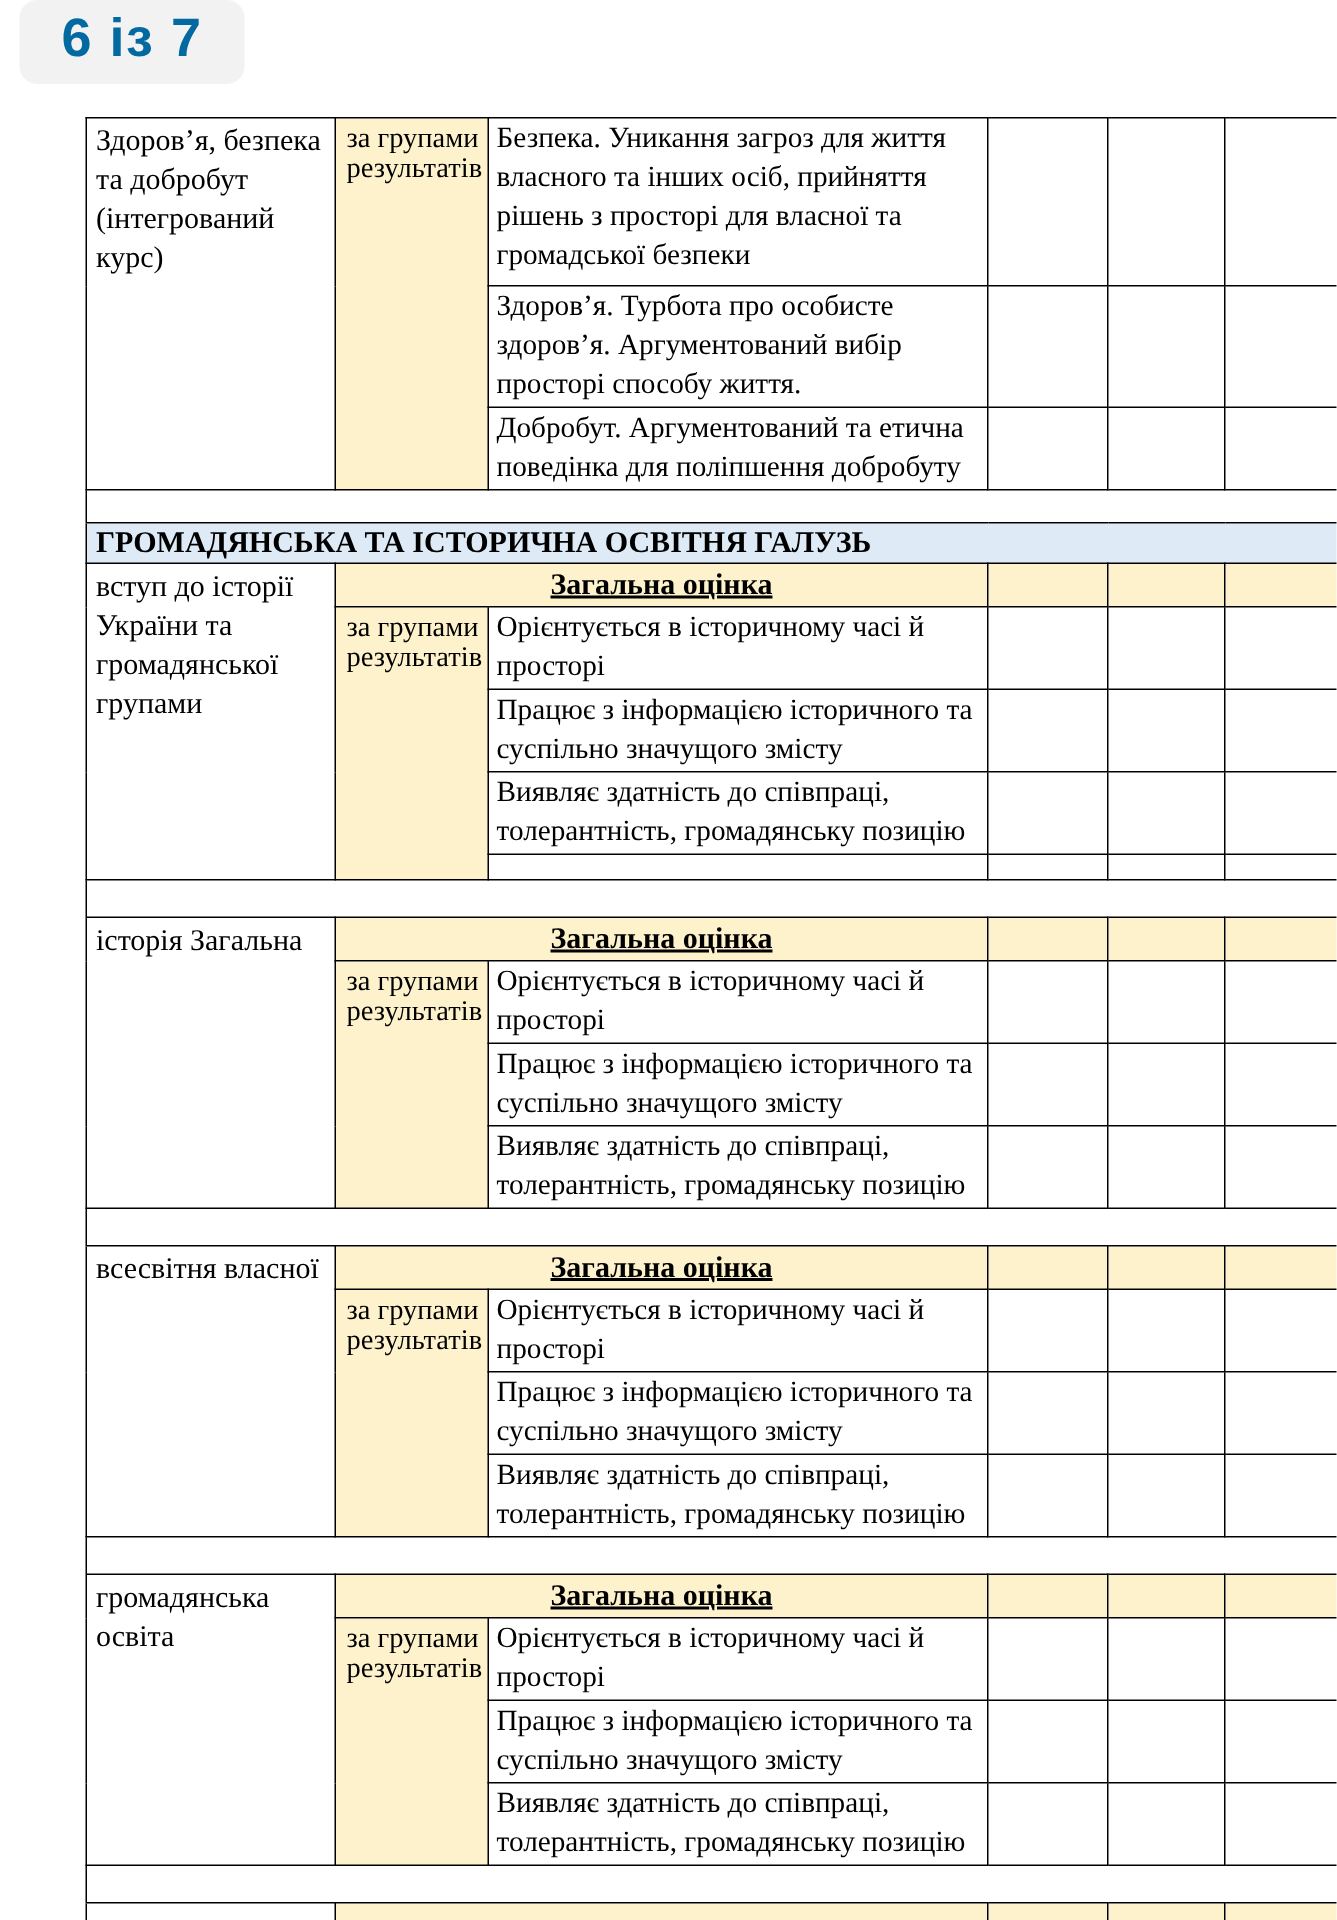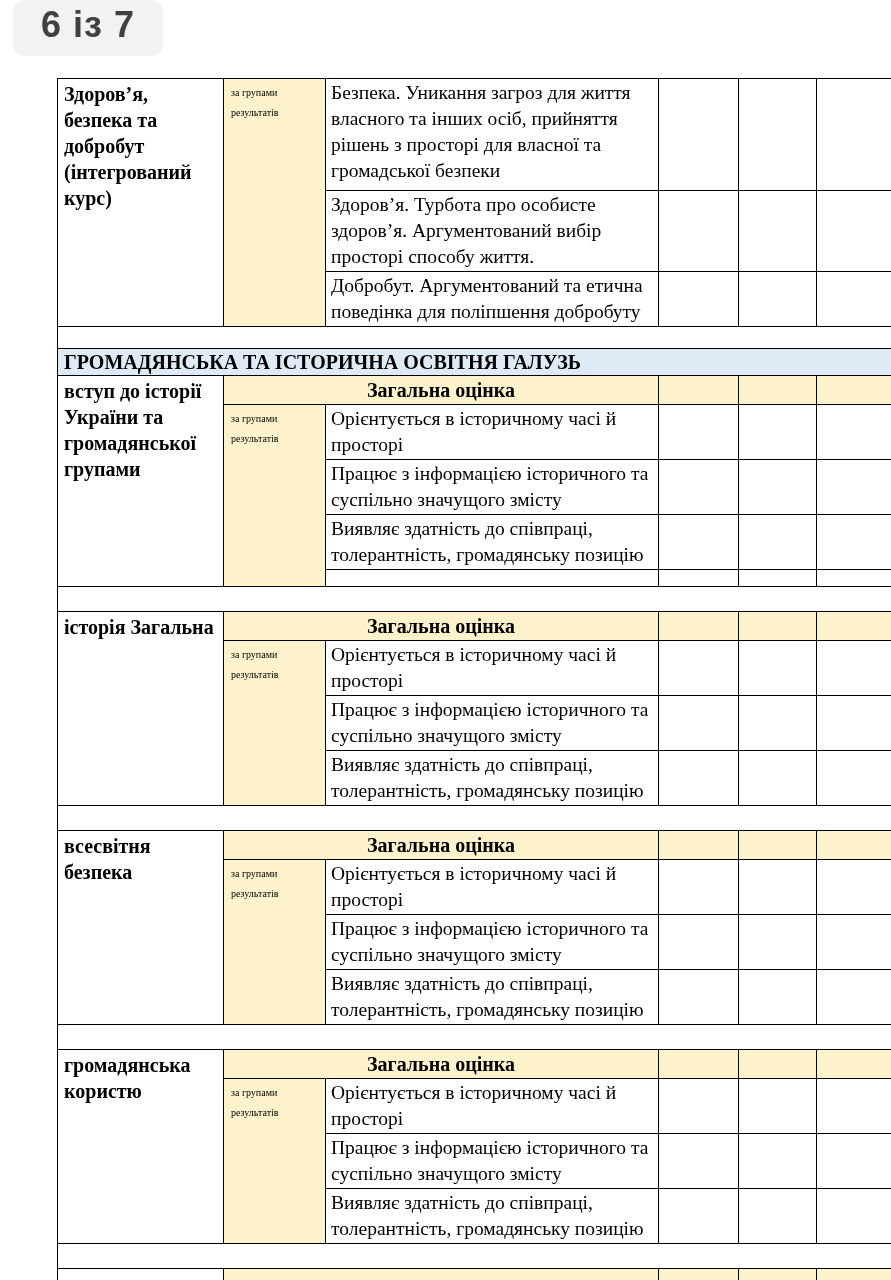--- a/index.html
+++ b/index.html
@@ -6,42 +6,42 @@
   html,body { background:#fff; }
   body {
     width:891px; height:1280px; position:relative; overflow:hidden;
     font-family:"Liberation Serif", serif; color:#000;
   }
   .page-indicator {
     position:absolute; top:0; left:13px; z-index:5;
     background:#f2f2f3; border-radius:12px;
     padding:4px 28px 10px 28px;
     font-family:"Liberation Sans", sans-serif;
-    font-weight:bold; font-size:36px; color:#404040;
+    font-weight:bold; font-size:36px; color:#0369a1;
     letter-spacing:1px;
   }
   .doc { position:absolute; top:78px; left:57px; }
   table.grid {
     border-collapse:collapse; table-layout:fixed; width:848px;
   }
   col.c1{width:166px} col.c2{width:102px} col.c3{width:333px}
   col.c4{width:80px}  col.c5{width:78px}  col.c6{width:89px}
   td {
     border:1px solid #000; vertical-align:top;
     font-size:19.5px; line-height:26px; padding:1px 5px;
     overflow:hidden;
   }
-  td.subject { font-weight:bold; font-size:20px; line-height:26px; padding:2px 4px 2px 6px; }
+  td.subject { font-weight:normal; font-size:20px; line-height:26px; padding:2px 4px 2px 6px; }
   td.group {
     background:var(--cream,#fdf2cc);
-    font-size:10px; line-height:20px; padding:4px 4px 4px 7px;
+    font-size:19px; line-height:20px; padding:4px 4px 4px 7px;
   }
   td.overall {
     background:var(--cream,#fdf2cc);
-    font-weight:bold; font-size:20px; text-align:center; vertical-align:middle;
+    font-weight:bold; font-size:20px; text-align:center; vertical-align:middle;text-decoration:underline;
   }
   td.cream { background:var(--cream,#fdf2cc); }
   td.domain-cell {
     background:var(--blue,#deebf7);
     font-weight:bold; font-size:20px; vertical-align:middle; padding:0 6px;
   }
   td.gap-cell { border:0; border-left:1px solid #000; }
   tr.h-a1 { height:112px; }
   tr.h-a2 { height:78px; }
   tr.h-a3 { height:54px; }
@@ -162,52 +162,52 @@
         <td class="grade"></td>
         <td class="grade"></td>
         <td class="grade"></td>
       </tr>
 
       <tr class="gap">
           <td class="gap-cell" colspan="6"></td>
         </tr>
 
       <tr class="r-overall">
-        <td class="subject" rowspan="4">всесвітня безпека</td>
-        <td class="overall" colspan="2">Загальна оцінка</td>
-        <td class="grade cream"></td>
-        <td class="grade cream"></td>
-        <td class="grade cream"></td>
-      </tr>
-      <tr class="r-crit">
-        <td class="group" rowspan="3">за групами результатів</td>
-        <td class="crit">Орієнтується в історичному часі й просторі</td>
-        <td class="grade"></td>
-        <td class="grade"></td>
-        <td class="grade"></td>
-      </tr>
-      <tr class="r-crit">
-        <td class="crit">Працює з інформацією історичного та суспільно значущого змісту</td>
-        <td class="grade"></td>
-        <td class="grade"></td>
-        <td class="grade"></td>
-      </tr>
-      <tr class="r-crit">
-        <td class="crit">Виявляє здатність до співпраці, толерантність, громадянську позицію</td>
-        <td class="grade"></td>
-        <td class="grade"></td>
-        <td class="grade"></td>
-      </tr>
-
-      <tr class="gap">
-          <td class="gap-cell" colspan="6"></td>
-        </tr>
-
-      <tr class="r-overall">
-        <td class="subject" rowspan="4">громадянська користю</td>
+        <td class="subject" rowspan="4">всесвітня власної</td>
+        <td class="overall" colspan="2">Загальна оцінка</td>
+        <td class="grade cream"></td>
+        <td class="grade cream"></td>
+        <td class="grade cream"></td>
+      </tr>
+      <tr class="r-crit">
+        <td class="group" rowspan="3">за групами результатів</td>
+        <td class="crit">Орієнтується в історичному часі й просторі</td>
+        <td class="grade"></td>
+        <td class="grade"></td>
+        <td class="grade"></td>
+      </tr>
+      <tr class="r-crit">
+        <td class="crit">Працює з інформацією історичного та суспільно значущого змісту</td>
+        <td class="grade"></td>
+        <td class="grade"></td>
+        <td class="grade"></td>
+      </tr>
+      <tr class="r-crit">
+        <td class="crit">Виявляє здатність до співпраці, толерантність, громадянську позицію</td>
+        <td class="grade"></td>
+        <td class="grade"></td>
+        <td class="grade"></td>
+      </tr>
+
+      <tr class="gap">
+          <td class="gap-cell" colspan="6"></td>
+        </tr>
+
+      <tr class="r-overall">
+        <td class="subject" rowspan="4">громадянська освіта</td>
         <td class="overall" colspan="2">Загальна оцінка</td>
         <td class="grade cream"></td>
         <td class="grade cream"></td>
         <td class="grade cream"></td>
       </tr>
       <tr class="r-crit">
         <td class="group" rowspan="3">за групами результатів</td>
         <td class="crit">Орієнтується в історичному часі й просторі</td>
         <td class="grade"></td>
         <td class="grade"></td>

